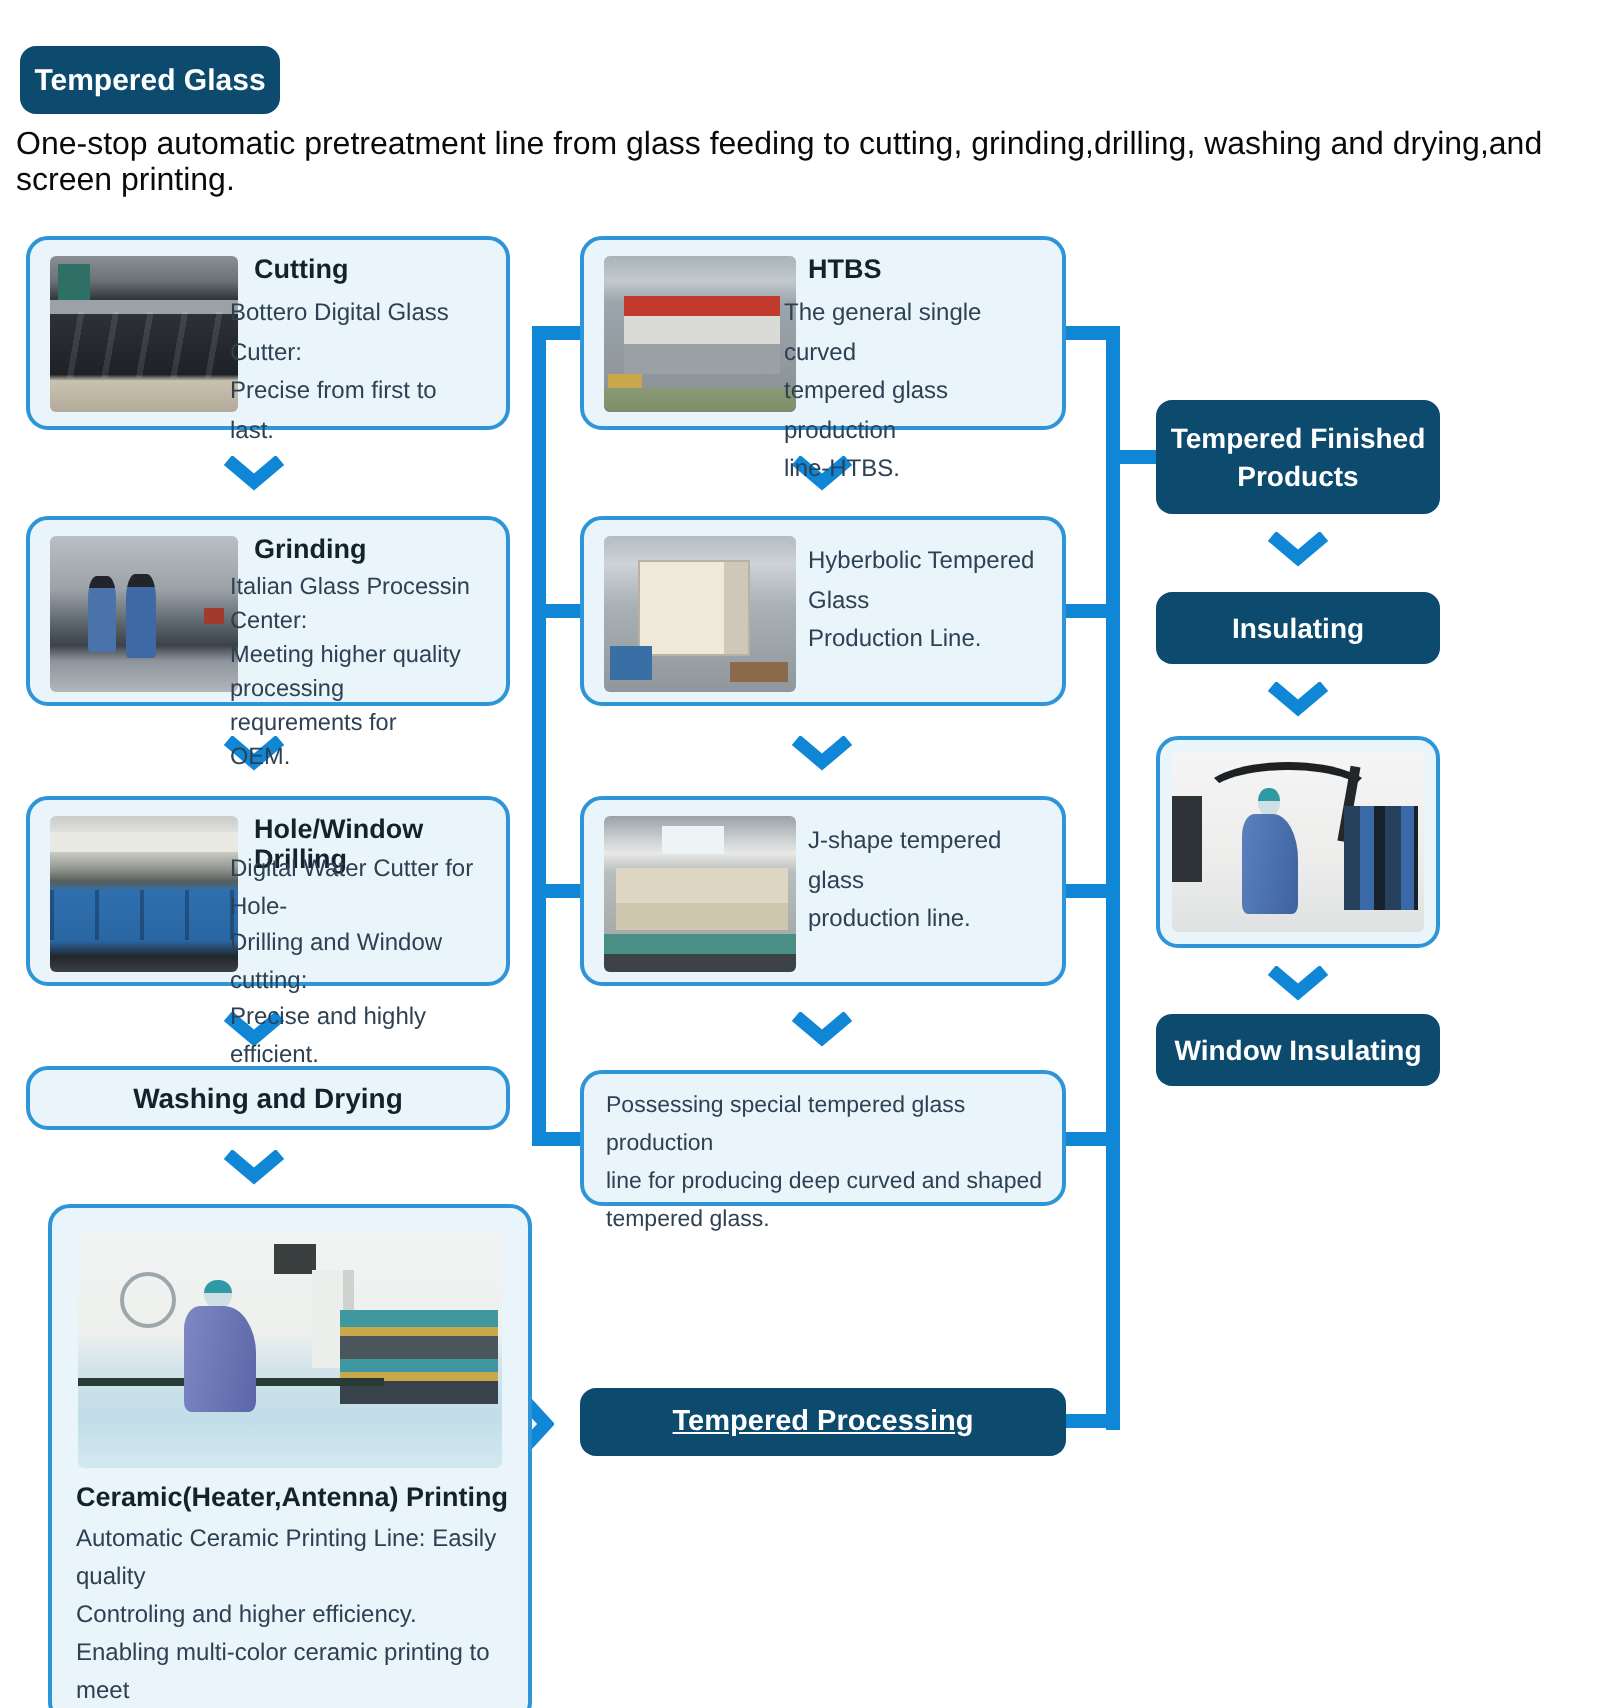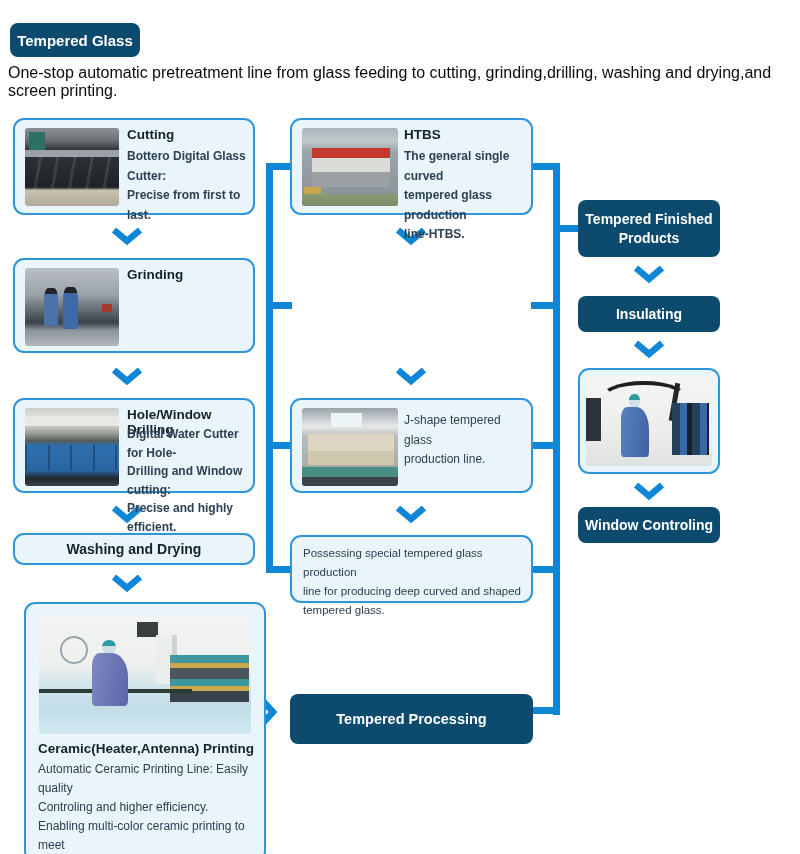--- a/index.html
+++ b/index.html
@@ -27,35 +27,35 @@
   
   .b-cut{left:13px;top:118px;width:242px;height:97px;}
   .b-grind{left:13px;top:258px;width:242px;height:95px;}
   .b-drill{left:13px;top:398px;width:242px;height:95px;}
   .b-wash{left:13px;top:533px;width:242px;height:32px;display:flex;align-items:center;justify-content:center;
     font-weight:bold;font-size:14px;color:#13222c;}
   .b-ceramic{left:24px;top:602px;width:242px;height:260px;}
 
   .slot-photo{left:10px;top:8px;width:94px;height:78px;}
   .t-right{left:112px;top:7px;}
-  .d-right{left:112px;top:27px;width:122px;font-weight:bold;}
+  .d-right{left:100px;top:27px;width:122px;}
   .grind-body{line-height:17px;top:25px;font-size:11.8px;}
 
   .cer-photo{left:13px;top:12px;width:212px;height:118px;}
   .cer-title{left:12px;top:137px;}
   .cer-body{left:12px;top:156px;width:222px;line-height:19px;}
 
   
   .b-htbs{left:290px;top:118px;width:243px;height:97px;}
   .b-hyp{left:290px;top:258px;width:243px;height:95px;}
   .b-jsh{left:290px;top:398px;width:243px;height:95px;padding-left:27px;}
   .b-spec{left:290px;top:535px;width:243px;height:68px;}
   .spec-body{left:11px;top:7px;width:222px;font-size:11.5px;line-height:19px;}
   .mid-body-top{left:112px;top:11px;width:125px;}
-  .btn-proc{left:290px;top:694px;width:243px;height:50px;font-size:14.5px;}
+  .btn-proc{left:290px;top:694px;width:243px;height:34px;font-size:14.5px;text-decoration:underline;}
 
   
   .btn-tfp{left:578px;top:200px;width:142px;height:57px;font-size:14px;}
   .btn-ins{left:578px;top:296px;width:142px;height:36px;font-size:14px;}
   .b-rimg{left:578px;top:368px;width:142px;height:106px;}
   .rimg-photo{left:6px;top:6px;width:126px;height:90px;}
   .btn-asm{left:578px;top:507px;width:142px;height:36px;font-size:14px;}
 
   
   .trunkL{left:266px;top:163px;width:7px;height:410px;}
@@ -205,20 +205,24 @@
 Precise from first to last.</div>
   </div>
 
   <div class="box b-grind">
     <div class="photo slot-photo ph-grind">
       <div class="w1"></div>
         <div class="w2"></div>
         <div class="red"></div>
     </div>
     <div class="box-title t-right">Grinding</div>
+    <div class="box-body d-right grind-body multi">Italian Glass Processin Center:
+Meeting higher quality
+processing requrements for
+OEM.</div>
   </div>
 
   <div class="box b-drill">
     <div class="photo slot-photo ph-drill">
       <div class="head"></div>
         <div class="tubs"></div>
     </div>
     <div class="box-title t-right">Hole/Window Drilling</div>
     <div class="box-body d-right multi" style="top:25px;line-height:18.5px;">Digital Water Cutter for Hole-
 Drilling and Window cutting:
@@ -251,20 +255,29 @@
       <div class="mach"></div>
         <div class="floor"></div>
         <div class="bench"></div>
     </div>
     <div class="box-title t-right">HTBS</div>
     <div class="box-body d-right multi">The general single curved
 tempered glass production
 line-HTBS.</div>
   </div>
 
+  <div class="box b-hyp">
+    <div class="photo slot-photo ph-hyp" style="width:96px;">
+      <div class="bigbox"></div>
+        <div class="blue"></div>
+        <div class="bench"></div>
+    </div>
+    <div class="box-body mid-body-top multi">Hyberbolic Tempered Glass
+Production Line.</div>
+  </div>
 
   <div class="box b-jsh">
     <div class="photo slot-photo ph-jsh" style="width:96px;">
       <div class="win"></div>
         <div class="furn"></div>
         <div class="conv"></div>
         <div class="base"></div>
     </div>
     <div class="box-body mid-body-top multi">J-shape tempered glass
 production line.</div>
@@ -288,15 +301,15 @@
         <div class="post"></div>
         <div class="mods"></div>
         <div class="lft"></div>
       <div class="worker asm-worker">
           <div class="hd"></div>
           <div class="bd"></div>
         </div>
     </div>
   </div>
 
-  <div class="pill btn-asm">Window Controling</div>
+  <div class="pill btn-asm">Window Insulating</div>
 
 </div>
 
 </body></html>

